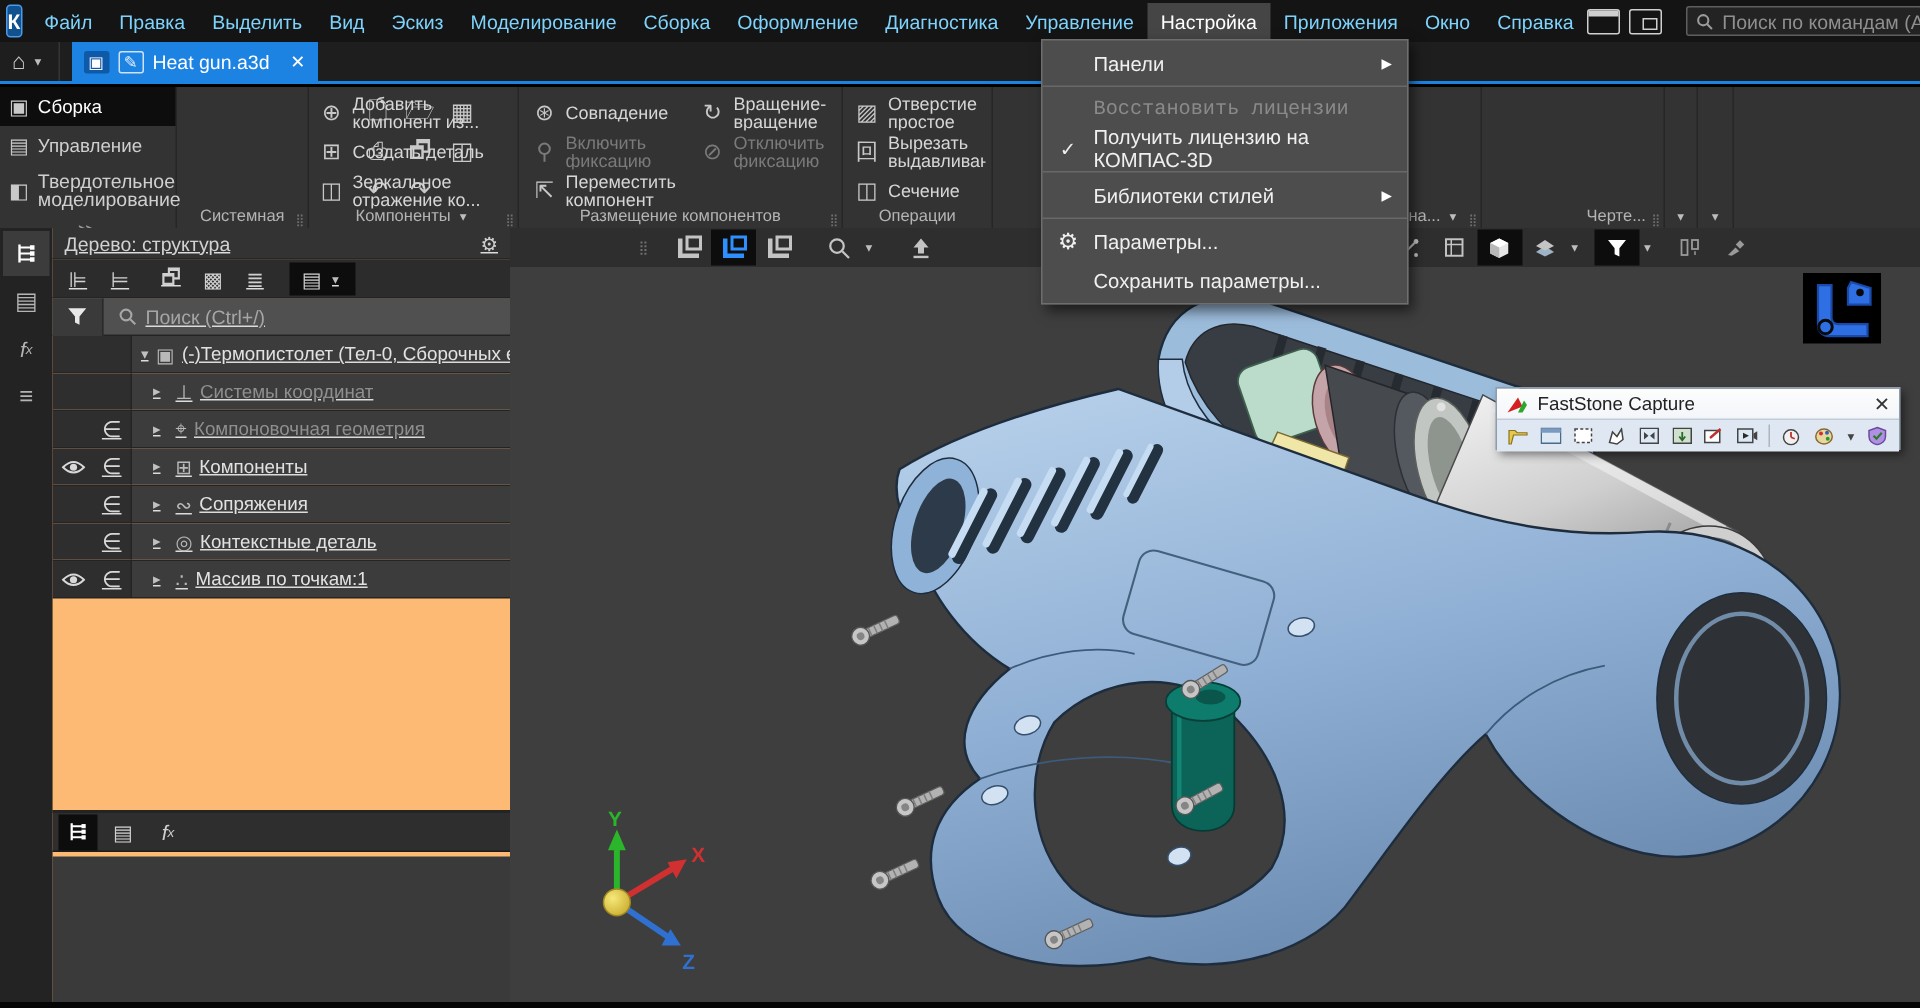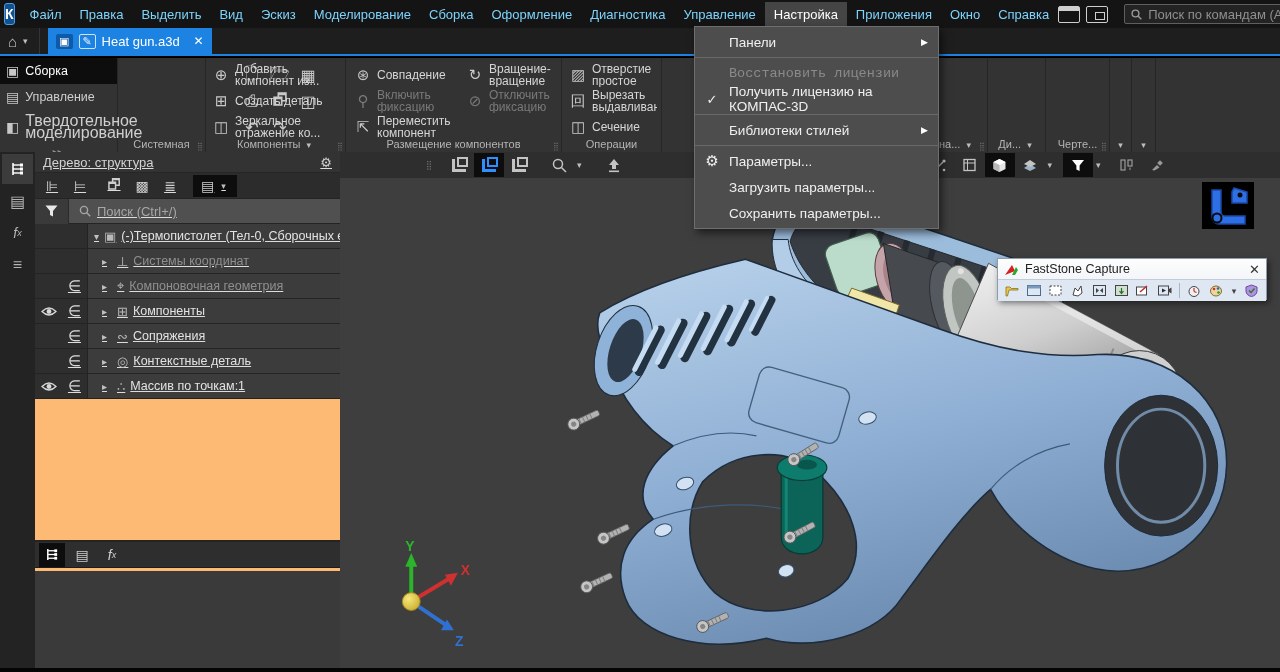--- a/index.html
+++ b/index.html
@@ -153,21 +153,21 @@
     <div class="mode active">
       <span class="ico">▣</span>
       <span>Сборка</span>
     </div>
     <div class="mode">
       <span class="ico">▤</span>
       <span>Управление</span>
     </div>
     <div class="mode" style="height:34px;">
       <span class="ico">◧</span>
-      <span style="font-size:16px;line-height:12px;">Твердотельное моделирование</span>
+      <span style="font-size:13px;line-height:12px;">Твердотельное моделирование</span>
     </div>
     <div style="text-align:center;color:#9a9a9a;margin-top:2px;">≫</div>
   </div>
 
   <div class="rgroup" style="left:118px;width:88px;">
     <div class="sysgrid">
       <span class="ico">🗋</span>
       <span class="ico">🗁</span>
       <span class="ico">▦</span>
       <span class="ico">⎙</span>
@@ -245,24 +245,20 @@
     </div>
     <div class="rgroup-label">Операции</div>
   </div>
 
   <div class="rgroup" style="left:900px;width:88px;">
 
     <div class="rgroup-label"><span>Обозна...</span> <span class="ddarrow">▾</span></div>
     <div class="grip">⣿</div>
   </div>
 
-  <div class="rgroup" style="left:988px;width:58px;">
-
-    <div class="rgroup-label"><span>Ди...</span> <span class="ddarrow">▾</span></div>
-  </div>
 
   <div class="rgroup" style="left:1046px;width:64px;">
 
     <div class="rgroup-label">Черте...</div>
     <div class="grip">⣿</div>
   </div>
 
   <div class="rgroup" style="left:1110px;width:22px;">
 
     <div class="rgroup-label"><span class="ddarrow">▾</span></div>
@@ -693,24 +689,20 @@
       <span>Библиотеки стилей</span>
     <span class="sub">▶</span>
   </div>
   <div class="sm-sep"></div>
   <div class="sm-item">
     <span class="sm-gut" style="font-size:15px;">⚙</span>
     <span>Параметры...</span>
   </div>
   <div class="sm-item">
     <span class="sm-gut"></span>
-      <span>Загрузить параметры...</span>
-  </div>
-  <div class="sm-item">
-    <span class="sm-gut"></span>
       <span>Сохранить параметры...</span>
   </div>
 </div>
 
 <div id="faststone" class="abs">
   <div id="fs-title">
     <svg width="15" height="13" viewBox="0 0 15 13">
       <path d="M 1,12 L 8,2 L 11,8 Z" fill="#d42020"></path>
       <path d="M 8,12 L 12,4 L 14,7 L 11,12 Z" fill="#2aa82a"></path>
     </svg>

